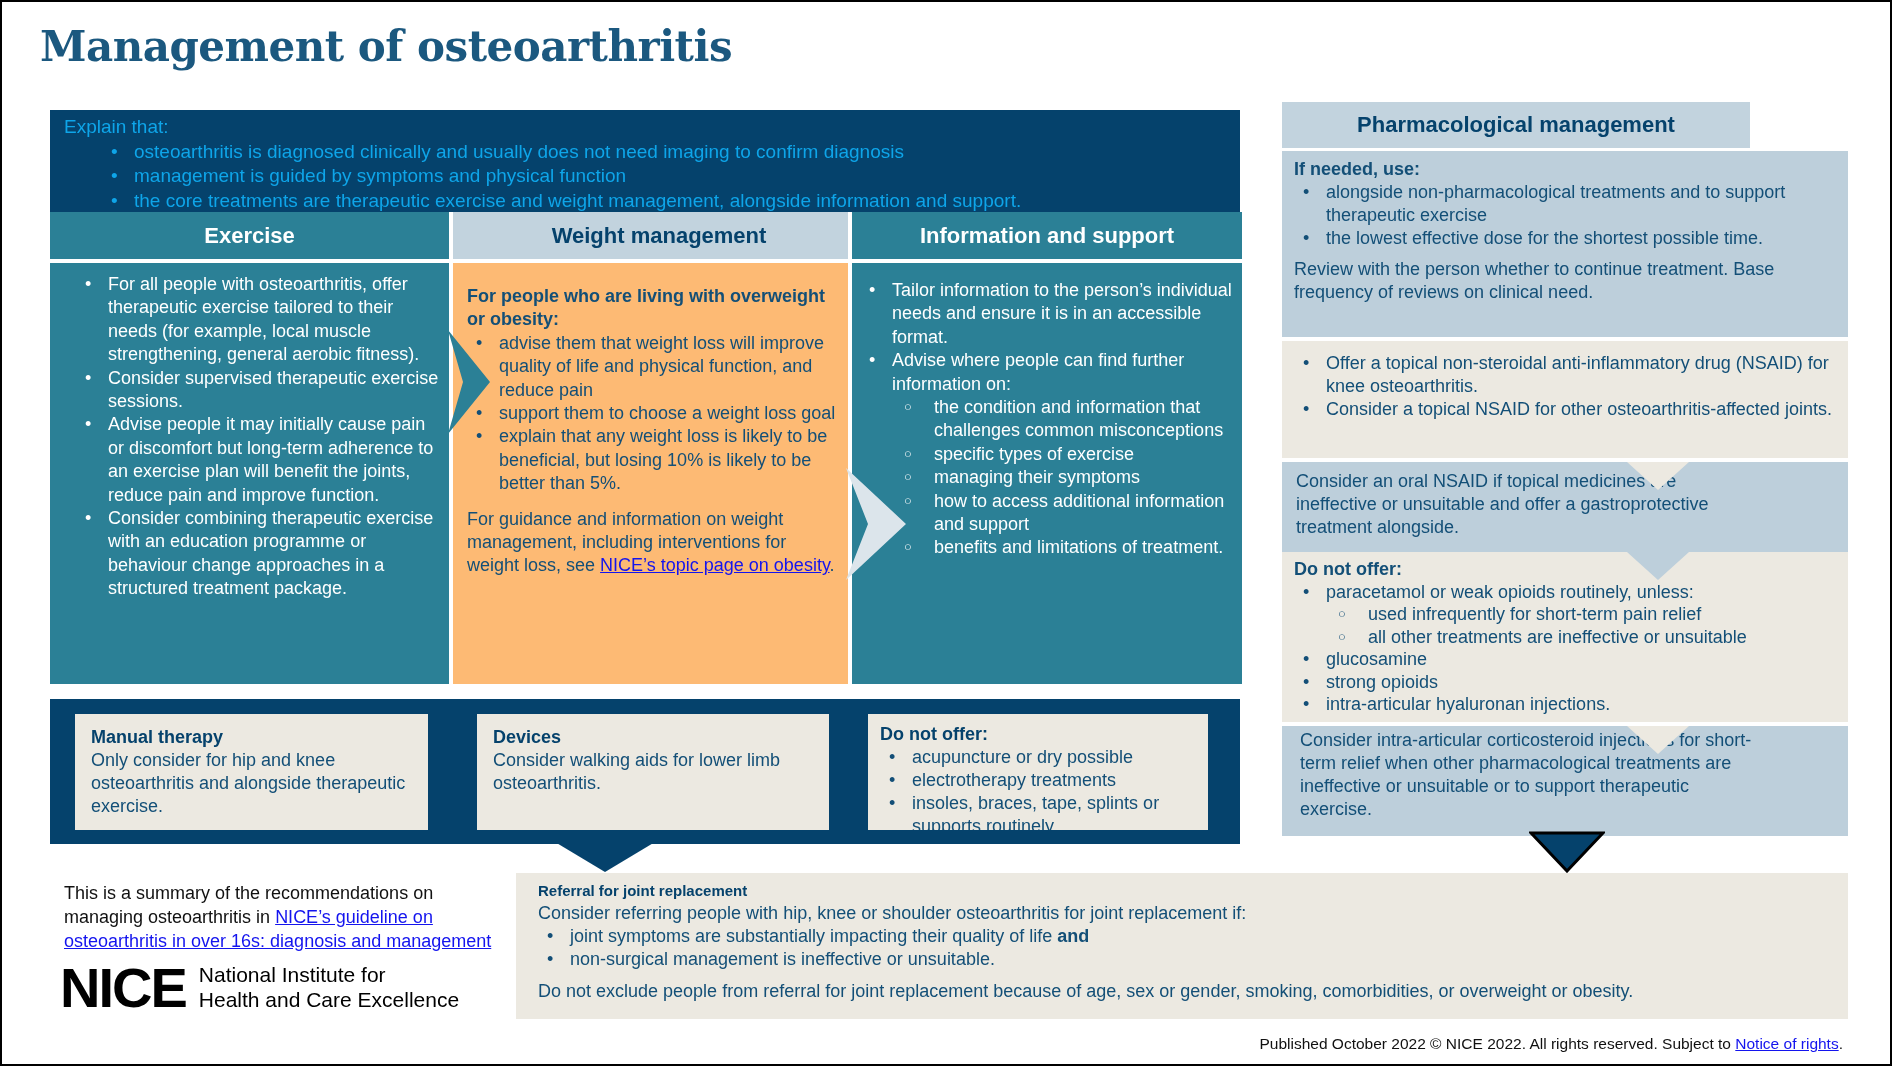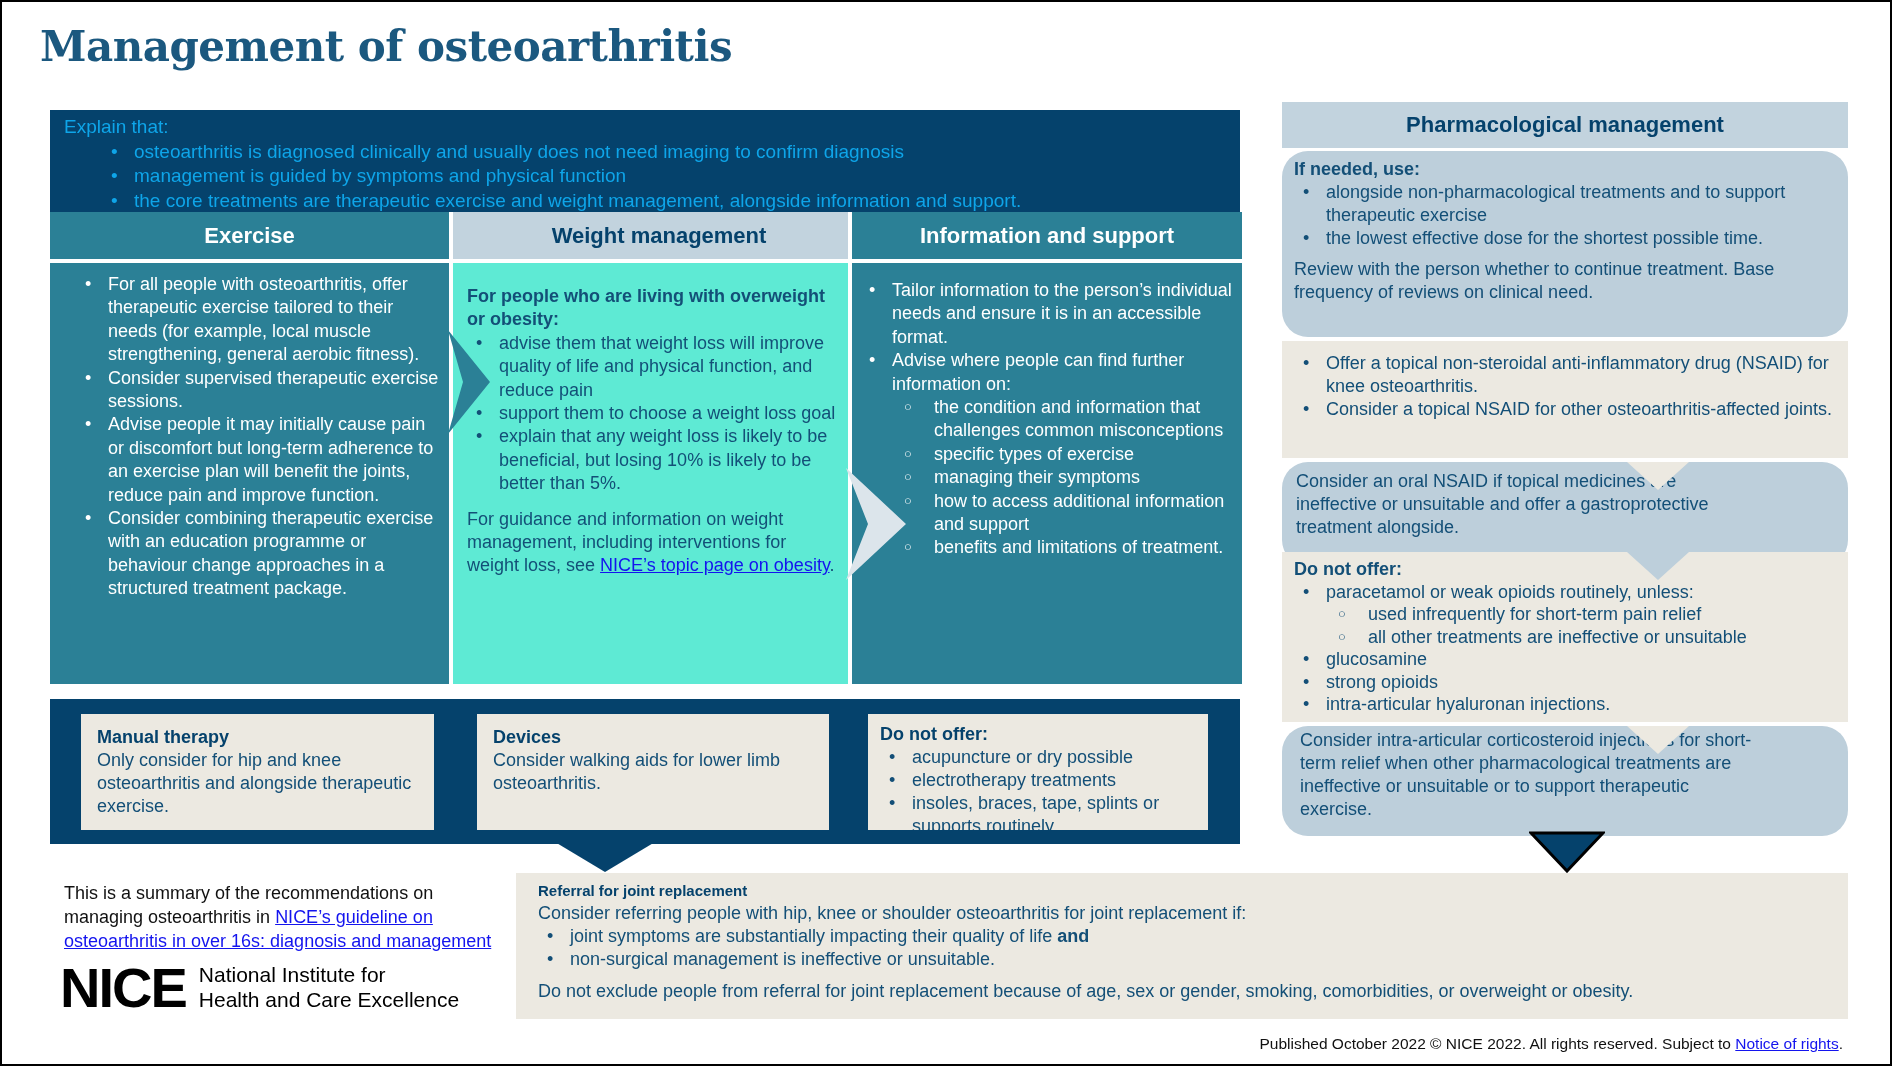--- a/index.html
+++ b/index.html
@@ -35,56 +35,56 @@
   .hdr.teal{background:#2B8096;color:#fff;}
   .hdr.blue{background:#C2D3DE;color:#05426C;padding-left:17px;}
   .colbody{
     position:absolute;top:261px;height:421px;font-size:18px;line-height:1.3;
     box-sizing:border-box;overflow:hidden;
   }
   #ex-hdr{left:48px;width:399px;}
   #wm-hdr{left:451px;width:395px;}
   #is-hdr{left:850px;width:390px;}
   #ex-body{left:48px;width:399px;background:#2B8096;color:#fff;padding:10px 6px 0 26px;}
-  #wm-body{left:451px;width:395px;background:#5eead4;color:#134F77;padding:22px 8px 16px 14px;}
+  #wm-body{left:451px;width:395px;background:#fdba74;color:#134F77;padding:22px 8px 16px 14px;}
   #is-body{left:850px;width:390px;background:#2B8096;color:#fff;padding:16px 4px 0 8px;}
   .bold-intro{font-weight:bold;margin:0;}
   #wm-body .outro{margin:12px 0 0 0;}
   .link{color:#1414EE;text-decoration:underline;cursor:pointer;}
   
   .chev{position:absolute;z-index:6;}
   #chev1{left:446px;top:328px;}
   #chev2{left:844px;top:466px;}
   
-  #ph-hdr{left:1280px;top:100px;width:566px;height:46px;position:absolute;
+  #ph-hdr{left:1280px;top:100px;width:468px;height:46px;position:absolute;
     background:#C2D3DE;color:#05426C;font-weight:bold;font-size:22px;
     display:flex;align-items:center;justify-content:center;}
   .phblock{position:absolute;left:1280px;width:566px;box-sizing:border-box;
     font-size:18px;line-height:1.27;overflow:hidden;}
-  .phblock.blue{background:#BDCFDB;color:#134F77;border-radius:26px;}
+  .phblock.blue{background:#BDCFDB;color:#134F77;}
   .phblock.cream{background:#ECE9E1;color:#134F77;}
   #ph-b1{top:149px;height:186px;padding:7px 12px;}
   #ph-b2{top:339px;height:117px;padding:11px 12px;}
   #ph-b3{top:460px;height:104px;padding:8px 120px 8px 14px;}
   #ph-b4{top:550px;height:170px;padding:6px 12px;line-height:1.25;}
   #ph-b5{top:724px;height:110px;padding:3px 90px 0 18px;}
   #ph-b1 .review{margin:9px 0 0 0;}
   
   .vchev{position:absolute;width:0;height:0;z-index:7;
     border-left:31px solid transparent;border-right:31px solid transparent;}
   .vchev.cream{border-top:28px solid #ECE9E1;}
   .vchev.blue{border-top:28px solid #BDCFDB;}
   #v1{left:1625px;top:460px;}
   #v2{left:1625px;top:550px;}
   #v3{left:1625px;top:724px;}
   
   .band{position:absolute;left:48px;top:697px;width:1190px;height:145px;background:#05426C;}
   .bandbox{position:absolute;top:712px;height:116px;background:#ECE9E1;color:#134F77;
     font-size:18px;line-height:1.28;padding:12px 16px;box-sizing:border-box;overflow:hidden;}
-  #mt-box{left:79px;width:353px;}
+  #mt-box{left:73px;width:353px;}
   #dv-box{left:475px;width:352px;}
   #dn-box{left:866px;width:340px;padding:9px 12px;}
   .bandbox .btitle{font-weight:bold;color:#05426C;}
   
   #arrow-left{position:absolute;left:553px;top:840px;width:0;height:0;z-index:8;
     border-left:50px solid transparent;border-right:50px solid transparent;
     border-top:30px solid #05426C;}
   #arrow-right{position:absolute;left:1527px;top:829px;z-index:8;}
   
   .referral{position:absolute;left:514px;top:871px;width:1332px;height:146px;

